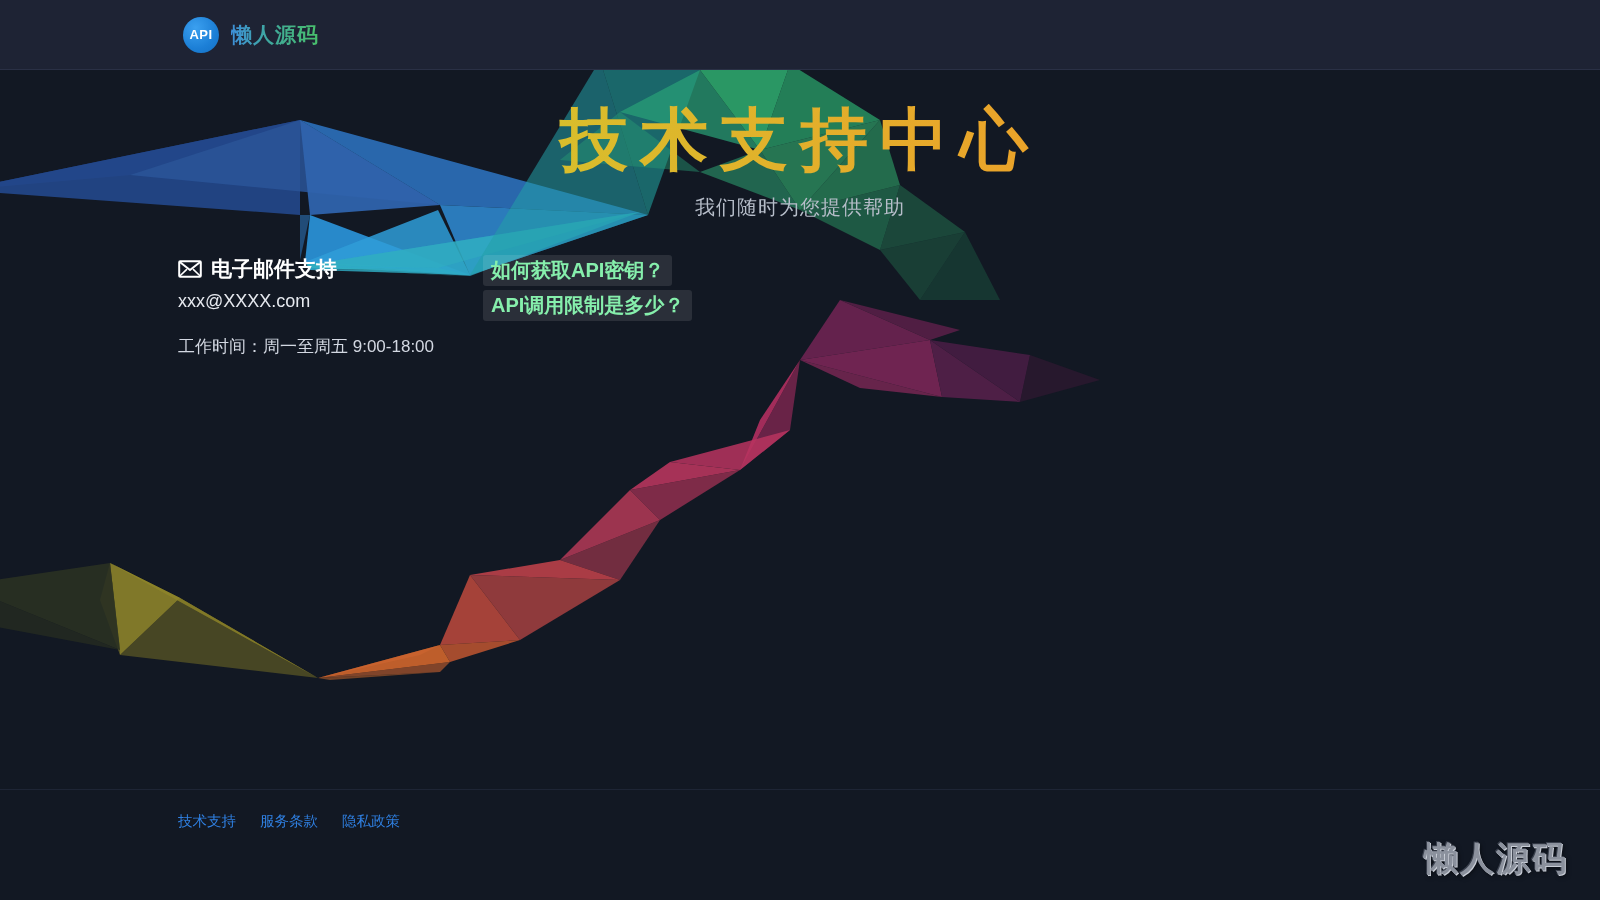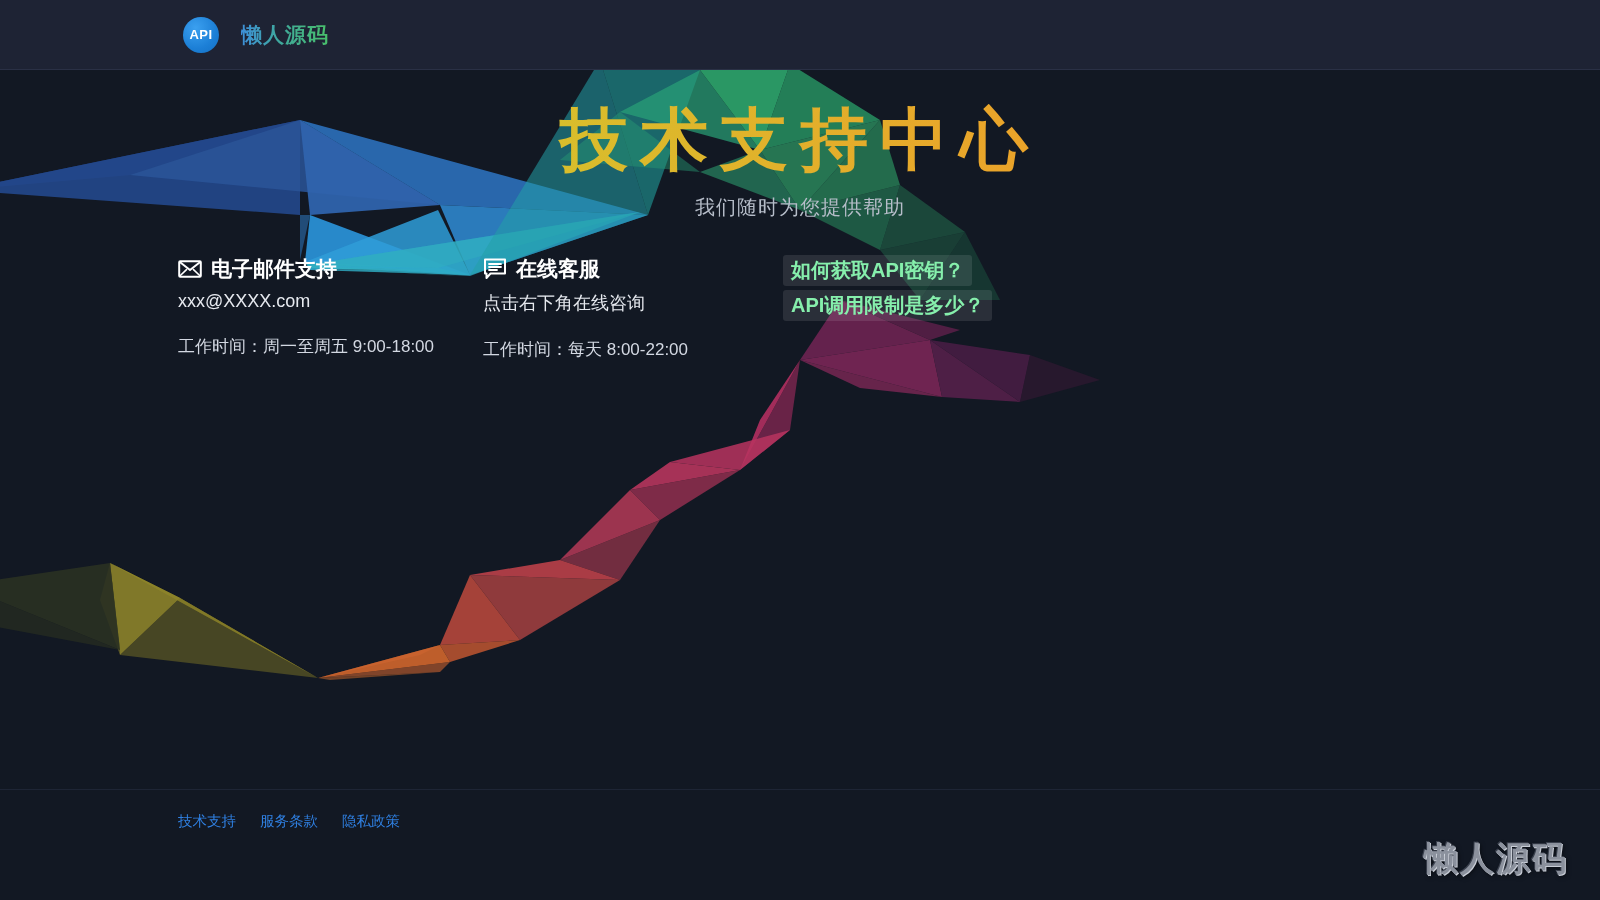--- a/index.html
+++ b/index.html
@@ -22,21 +22,21 @@
 
   
   #header {
     position:absolute; left:0; top:0; width:1600px; height:70px;
     background:#1e2334;
     border-bottom:1px solid #2a3045;
     z-index:10;
   }
   #brand {
     position:absolute; left:183px; top:50%; transform:translateY(-50%);
-    display:flex; align-items:center; gap:22px;
+    display:flex; align-items:center; gap:12px;
   }
   #logo-badge {
     width:36px; height:36px; border-radius:50%;
     background:radial-gradient(circle at 35% 30%, #3ba0f0 0%, #1c7fd6 60%, #1470c4 100%);
     display:flex; align-items:center; justify-content:center;
     font-size:13px; font-weight:bold; color:#ffffff; letter-spacing:0.5px;
   }
   #brand-name {
     font-size:21px; font-weight:bold; letter-spacing:1px;
     background:linear-gradient(90deg,#3d8fd8 0%, #3fa99c 45%, #49c06a 100%);
@@ -215,33 +215,20 @@
             <path d="M1.8 3 L12 11 L22.2 3" fill="none" stroke="#ffffff" stroke-width="2"></path>
             <path d="M1.8 17 L9 10.2 M22.2 17 L15 10.2" fill="none" stroke="#ffffff" stroke-width="1.6"></path>
           </svg>
         </span>
         <span>电子邮件支持</span>
       </div>
       <div class="card-sub">xxx@XXXX.com</div>
       <div class="card-hours">工作时间：周一至周五 9:00-18:00</div>
     </div>
 
-    <div class="card chat">
-      <div class="card-head">
-        <span class="card-icon">
-          <svg width="24" height="22" viewBox="0 0 24 22">
-            <path d="M2 1.5 H22 V15.5 H7.5 L3.5 20 V15.5 H2 Z" fill="none" stroke="#ffffff" stroke-width="2" stroke-linejoin="round"></path>
-            <path d="M6 6 H18 M6 9 H18 M6 12 H14" stroke="#ffffff" stroke-width="1.8" stroke-linecap="round"></path>
-          </svg>
-        </span>
-        <span>在线客服</span>
-      </div>
-      <div class="card-sub">点击右下角在线咨询</div>
-      <div class="card-hours">工作时间：每天 8:00-22:00</div>
-    </div>
 
     <div class="card">
       <div class="faq-list">
         <div class="faq-item">如何获取API密钥？</div>
         <div class="faq-item">API调用限制是多少？</div>
       </div>
     </div>
 
   </div>
 

